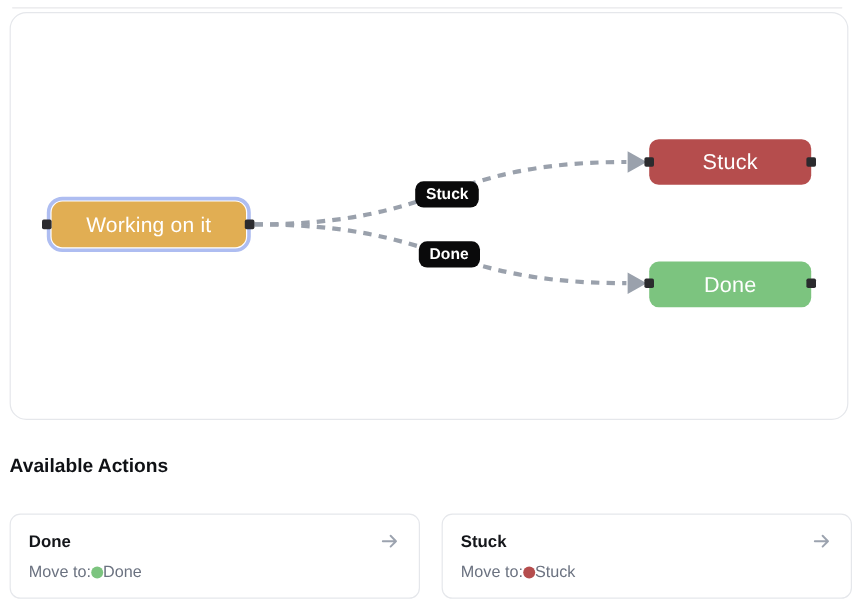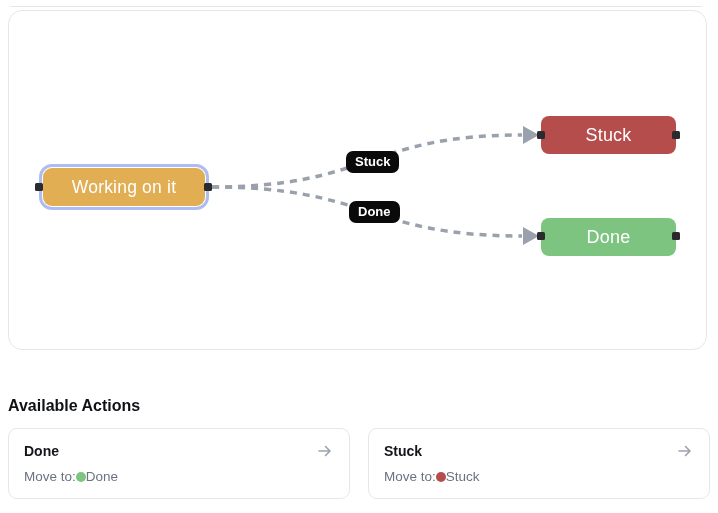--- a/index.html
+++ b/index.html
@@ -32,21 +32,21 @@
   .h-dl { left:528px; top:221px; }
   .h-dr { left:663px; top:221px; }
 
   .edge-label { position:absolute; background:#0a0a0b; color:#fff;
     font-size:13px; font-weight:600; line-height:15px; padding:3px 9px 4px;
     border-radius:7px; cursor:pointer; }
   .el-stuck { left:337px; top:140px; }
   .el-done  { left:340px; top:190px; }
 
   
-  .actions-heading { position:absolute; left:8px; top:397px;
+  .actions-heading { position:absolute; left:8px; top:380px;
     font-size:16px; font-weight:600; color:#0f1115; }
 
   .cards { position:absolute; left:8px; top:428px; width:702px;
     display:grid; grid-template-columns:1fr 1fr; gap:18px; }
   .card { border:1px solid #e5e7eb; border-radius:9px; background:#fff;
     height:71px; padding:13px 15px; cursor:pointer; }
   .card-head { display:flex; align-items:center; justify-content:space-between; }
   .card-title { font-size:14px; font-weight:600; color:#14161a; }
   .arrow-icon { width:18px; height:18px; flex:0 0 auto; }
   .card-sub { margin-top:9px; display:flex; align-items:center; gap:0;

